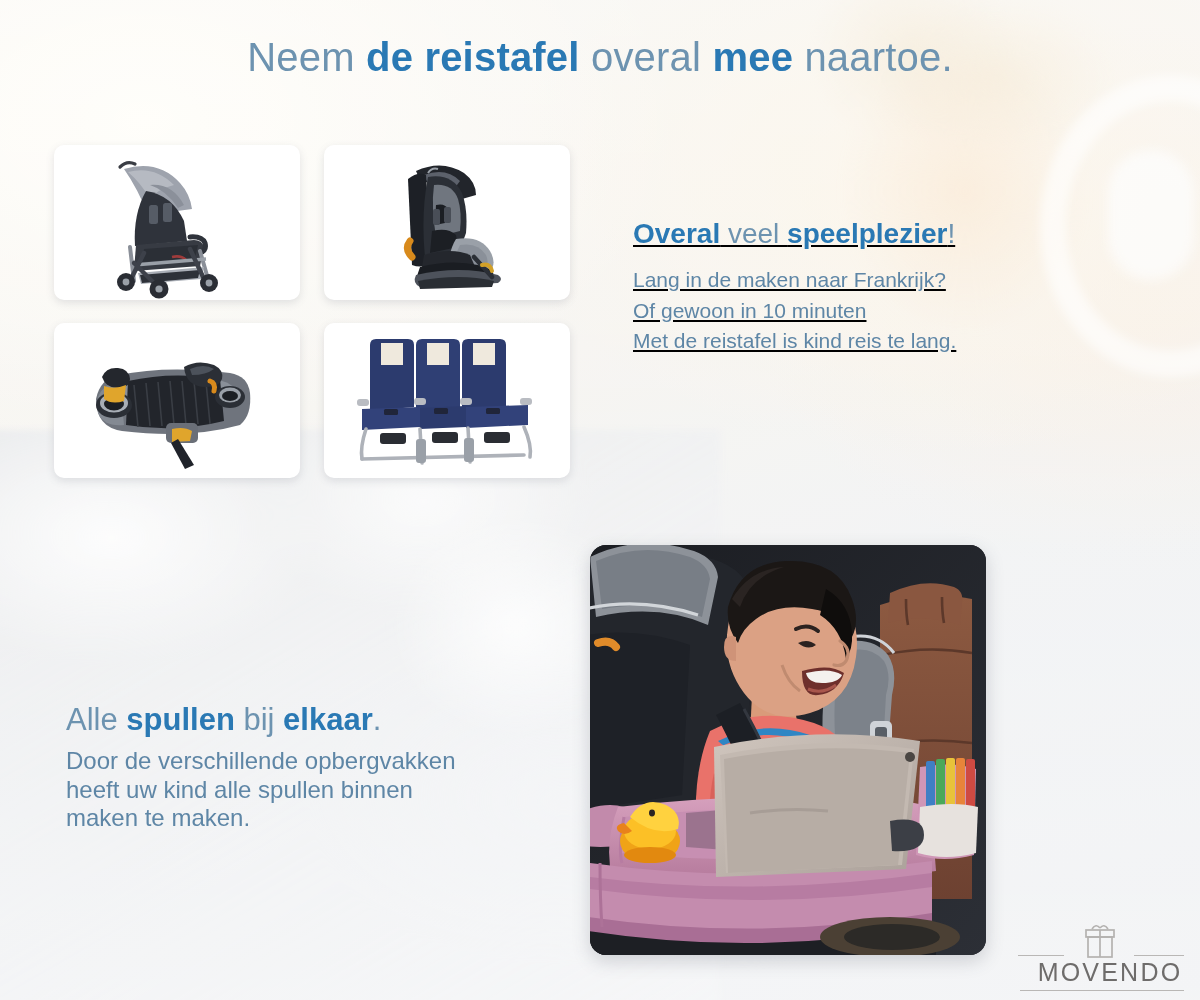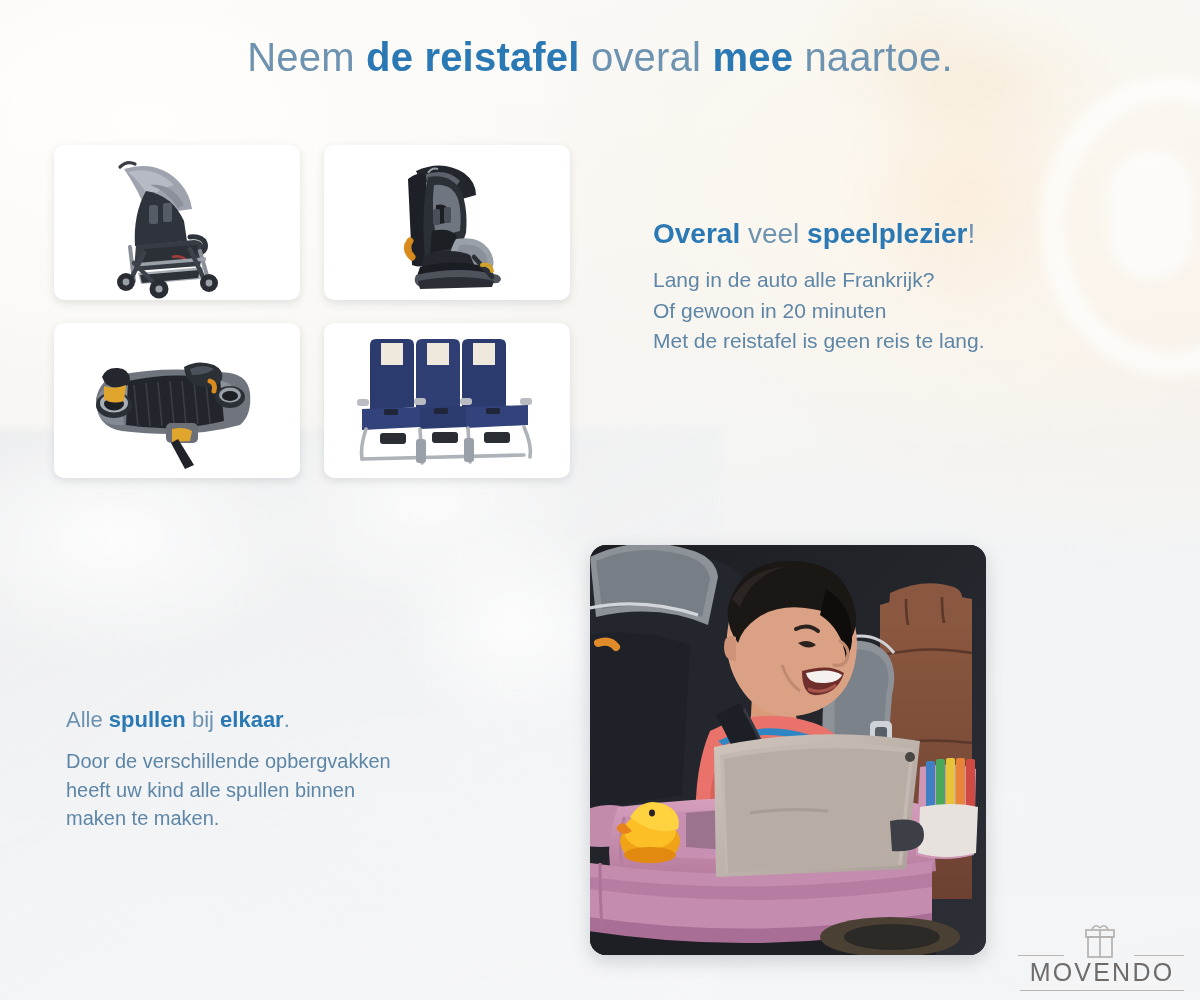--- a/index.html
+++ b/index.html
@@ -81,53 +81,53 @@
     border-radius:10px;box-shadow:0 3px 9px rgba(90,95,110,.16);
     overflow:hidden;
   }
   .card.c1{left:0;top:0;}
   .card.c2{left:270px;top:0;}
   .card.c3{left:0;top:178px;}
   .card.c4{left:270px;top:178px;}
   .card svg{display:block;width:100%;height:100%;}
 
   
-  .right-block{position:absolute;left:653px;top:216px;width:460px;}
+  .right-block{position:absolute;left:633px;top:216px;width:460px;text-decoration:underline;}
   .sub-head{
     font-size:28px;line-height:36px;color:#6d93b0;font-weight:400;margin:0 0 13px 0;
     white-space:nowrap;
   }
   .sub-head b{color:#2a79b4;font-weight:700;}
   .body-line{
     font-size:21px;line-height:30.5px;color:#5e86a6;font-weight:400;white-space:nowrap;
   }
 
   
   .left-block{position:absolute;left:66px;top:703px;width:470px;}
-  .left-block .sub-head{font-size:22px;line-height:34px;margin:0 0 10px 0;}
-  .left-block .body-line{font-size:20px;line-height:28.5px;}
+  .left-block .sub-head{font-size:31px;line-height:34px;margin:0 0 10px 0;}
+  .left-block .body-line{font-size:24px;line-height:28.5px;}
 
   
   .hero{
     position:absolute;left:590px;top:545px;width:396px;height:410px;
     border-radius:16px;overflow:hidden;
     box-shadow:0 6px 18px rgba(70,75,90,.22);
     background:#2a2b30;
   }
   .hero svg{display:block;width:100%;height:100%;}
 
   
   .logo{position:absolute;left:1018px;top:922px;width:168px;height:70px;}
   .logo-mark{position:absolute;left:52px;top:0;width:60px;height:36px;}
   .logo-rule{position:absolute;height:1px;background:#b9b7b5;}
   .logo-rule.r1{left:0;top:33px;width:46px;}
   .logo-rule.r2{left:116px;top:33px;width:50px;}
   .logo-rule.r3{left:2px;top:68px;width:164px;}
   .logo-word{
-    position:absolute;left:0;top:36px;width:168px;text-align:center;
+    position:absolute;left:8px;top:36px;width:168px;text-align:center;
     font-size:25px;letter-spacing:2.2px;color:#6e6c6b;font-weight:400;
     font-family:"Liberation Sans", sans-serif;
   }
 </style>
 </head>
 <body>
 
 <div class="banner">
 
   <div class="bg-layer bg-base"></div>
@@ -276,23 +276,23 @@
         <g fill="#9aa0a8">
           <rect x="92" y="116" width="10" height="24" rx="3"></rect>
           <rect x="140" y="115" width="10" height="24" rx="3"></rect>
         </g>
       </svg>
     </div>
   </div>
 
   <div class="right-block">
     <div class="sub-head"><b>Overal</b><span> veel </span><b>speelplezier</b><span>!</span></div>
-    <div class="body-line">Lang in de auto alle Frankrijk?</div>
-    <div class="body-line">Of gewoon in 20 minuten</div>
-    <div class="body-line">Met de reistafel is geen reis te lang.</div>
+    <div class="body-line">Lang in de maken naar Frankrijk?</div>
+    <div class="body-line">Of gewoon in 10 minuten</div>
+    <div class="body-line">Met de reistafel is kind reis te lang.</div>
   </div>
 
   <div class="left-block">
     <div class="sub-head"><span>Alle </span><b>spullen</b><span> bij </span><b>elkaar</b><span>.</span></div>
     <div class="body-line">Door de verschillende opbergvakken</div>
     <div class="body-line">heeft uw kind alle spullen binnen</div>
     <div class="body-line">maken te maken.</div>
   </div>
 
   <div class="hero">

